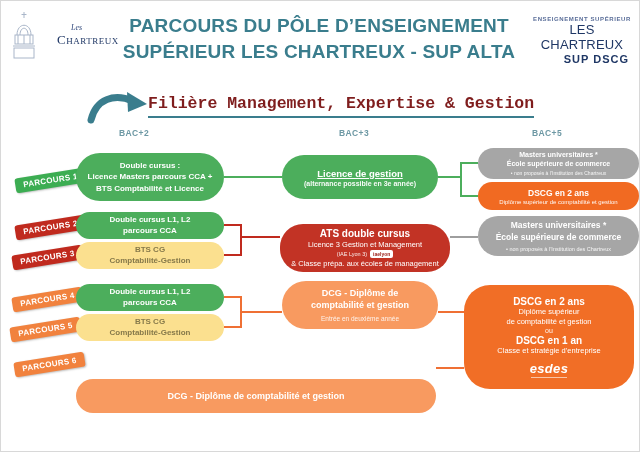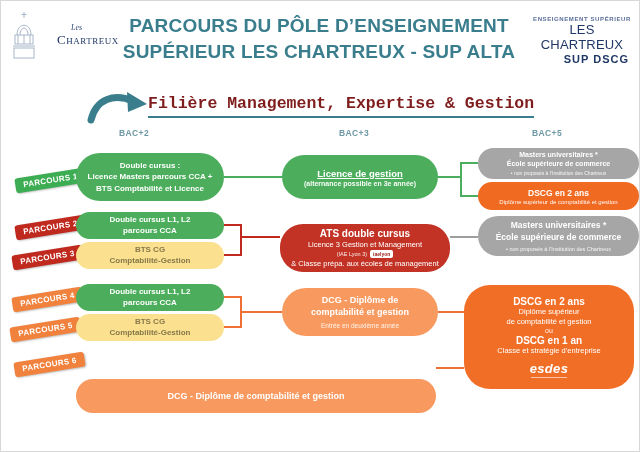--- a/index.html
+++ b/index.html
@@ -59,21 +59,21 @@
   .b-r23-mid .l1 { font-size:7.5px; margin-top:1px; }
   .b-r23-mid .l2row { display:flex; align-items:center; gap:3px; margin:1px 0; }
   .b-r23-mid .l2 { font-size:5.5px; opacity:.9; }
   .badge { background:#fff; color:#9a1c15; font-size:5px; font-weight:800; padding:1px 3px; border-radius:2px; }
   .b-r23-mid .l3 { font-size:7.5px; }
   .b-r23-gray  { left:477px; top:215px; width:161px; height:40px; border-radius:20px; }
   .b-r23-gray .t { font-size:8.5px; font-weight:700; line-height:1.3; }
   .b-r23-gray .n { font-size:5.5px; opacity:.9; margin-top:3px; }
   .b-r45-green { left:75px; top:283px; width:148px; height:27px; border-radius:14px; font-size:8px; font-weight:700; line-height:1.35; }
   .b-r45-yel   { left:75px; top:313px; width:148px; height:27px; border-radius:14px; font-size:8px; font-weight:700; line-height:1.35; }
-  .b-r45-mid   { left:281px; top:287px; width:156px; height:48px; border-radius:24px; }
+  .b-r45-mid   { left:281px; top:280px; width:156px; height:48px; border-radius:24px; }
   .b-r45-mid .t { font-size:9px; font-weight:700; line-height:1.3; }
   .b-r45-mid .s { font-size:6.5px; margin-top:4px; color:rgba(255,255,255,.88); }
   .b-big       { left:463px; top:284px; width:170px; height:104px; border-radius:26px; background:#f16e26; }
   .b-big .t  { font-size:10px; font-weight:700; }
   .b-big .s  { font-size:7.5px; line-height:1.3; }
   .b-big .ou { font-size:7px; margin:1px 0; opacity:.95; }
   .esdes { font-style:italic; font-weight:800; font-size:13px; margin-top:5px; letter-spacing:.3px; }
   .esdes-sub { width:36px; height:1px; background:rgba(255,255,255,.6); margin-top:1px; }
   .b-r6 { left:75px; top:350px; width:360px; height:34px; border-radius:17px; font-size:9px; font-weight:700;margin-top:28px; }
   

